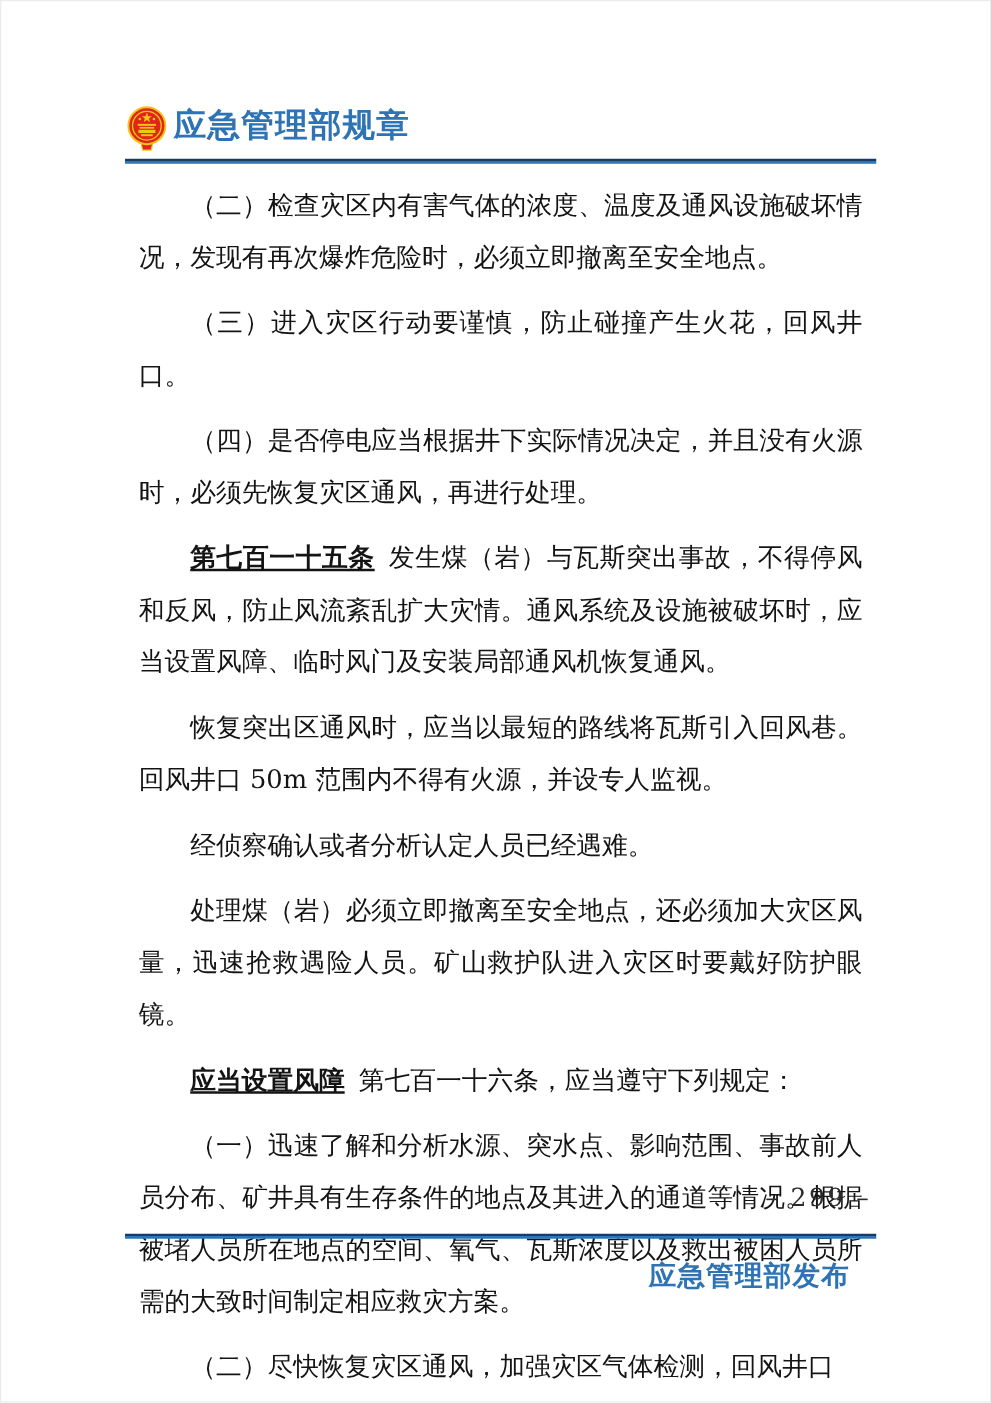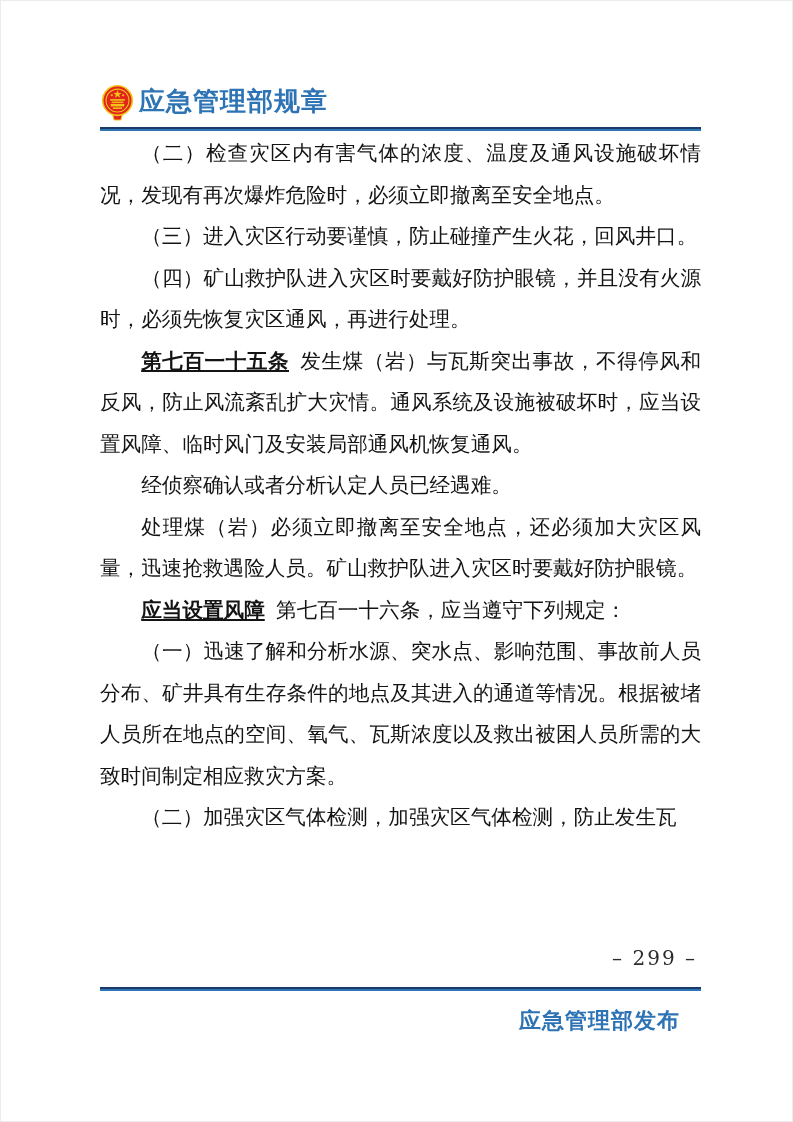--- a/index.html
+++ b/index.html
@@ -35,21 +35,21 @@
   .header .rule { margin-top: 5px; }
 
   
   .doc-body {
     position: absolute; left: 100px; top: 133px; width: 601px;
     font-size: 20.6px;
     line-height: 41.5px;
     color: #141414;
     text-align: justify;
   }
-  .doc-body p { margin: 0; text-indent: 2em; }
+  .doc-body p { margin: 11px; text-indent: 2em; }
   .lead {
     font-family: "DejaVu Sans", sans-serif;
     font-weight: bold;
     margin-right: 0.55em;
     text-decoration: underline;
   }
   .lead:empty { display: none; }
 
   
   .page-number {
@@ -90,27 +90,28 @@
         <rect x="13.2" y="24" width="9.6" height="1.6" fill="#f3c517"></rect>
       </svg>
       <span class="header-title">应急管理部规章</span>
     </div>
     <div class="rule"></div>
   </div>
 
   <main class="doc-body">
     <p><span>（二）检查灾区内有害气体的浓度、温度及通风设施破坏情况，发现有再次爆炸危险时，必须立即撤离至安全地点。</span></p>
     <p><span>（三）进入灾区行动要谨慎，防止碰撞产生火花，回风井口。</span></p>
-    <p><span>（四）矿山救护队进入灾区时要戴好防护眼镜，并且没有火源时，必须先恢复灾区通风，再进行处理。</span></p>
+    <p><span>（四）是否停电应当根据井下实际情况决定，并且没有火源时，必须先恢复灾区通风，再进行处理。</span></p>
     <p><span class="lead">第七百一十五条</span><span>发生煤（岩）与瓦斯突出事故，不得停风和反风，防止风流紊乱扩大灾情。通风系统及设施被破坏时，应当设置风障、临时风门及安装局部通风机恢复通风。</span></p>
+    <p><span>恢复突出区通风时，应当以最短的路线将瓦斯引入回风巷。回风井口 50m 范围内不得有火源，并设专人监视。</span></p>
     <p><span>经侦察确认或者分析认定人员已经遇难。</span></p>
     <p><span>处理煤（岩）必须立即撤离至安全地点，还必须加大灾区风量，迅速抢救遇险人员。矿山救护队进入灾区时要戴好防护眼镜。</span></p>
     <p><span class="lead">应当设置风障</span><span>第七百一十六条，应当遵守下列规定：</span></p>
     <p><span>（一）迅速了解和分析水源、突水点、影响范围、事故前人员分布、矿井具有生存条件的地点及其进入的通道等情况。根据被堵人员所在地点的空间、氧气、瓦斯浓度以及救出被困人员所需的大致时间制定相应救灾方案。</span></p>
-    <p><span>（二）加强灾区气体检测，加强灾区气体检测，防止发生瓦</span></p>
+    <p><span>（二）尽快恢复灾区通风，加强灾区气体检测，回风井口</span></p>
   </main>
 
   <div class="page-number">– 299 –</div>
   <div class="footer-rule">
       <div class="rule"></div>
     </div>
   <div class="footer-pub">应急管理部发布</div>
 
 </div>
 

